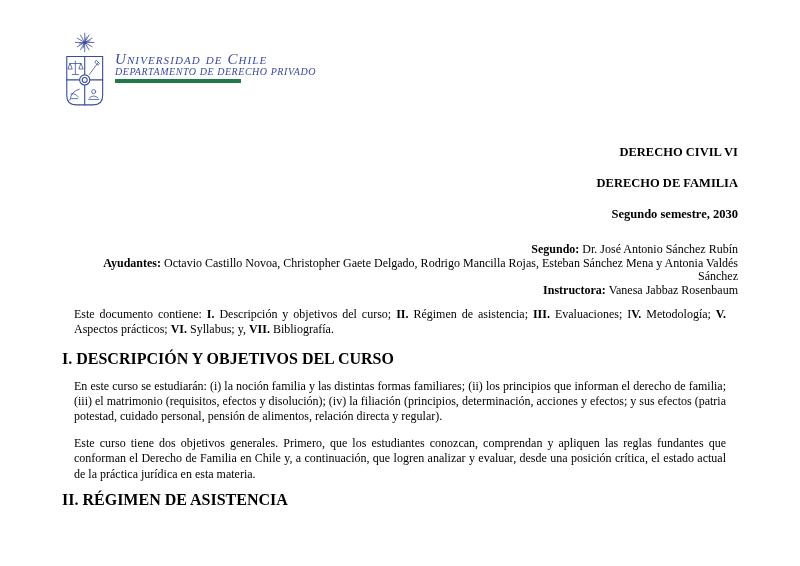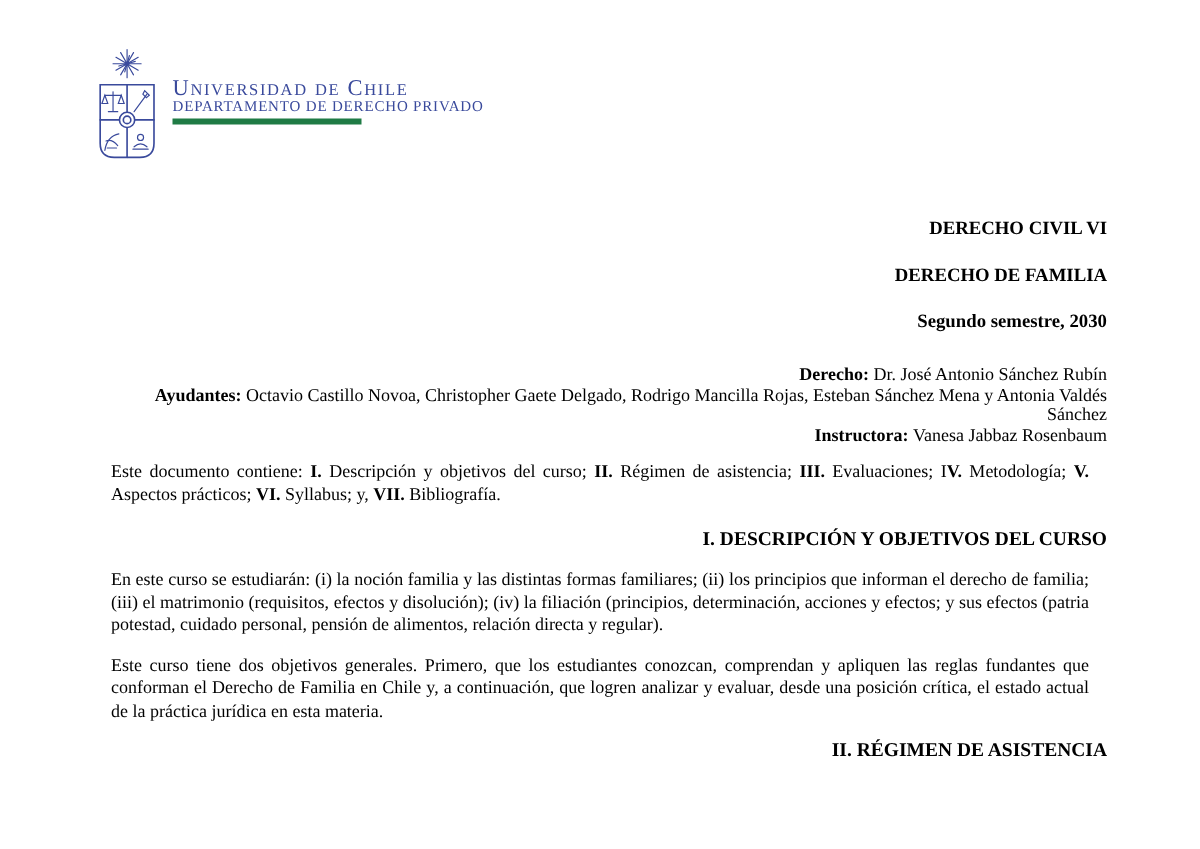--- a/index.html
+++ b/index.html
@@ -14,21 +14,21 @@
     width:800px;height:566px;
     background:var(--paper);
     margin:0 auto;
     overflow:hidden;
     font-family:"Liberation Serif","DejaVu Serif",serif;
     color:var(--ink);
   }
   
   .logo{position:absolute;left:62px;top:30px;display:flex;gap:6px;}
   .crest{width:47px;height:78px;flex:0 0 auto;}
-  .logo-text{padding-top:21px;color:var(--blue);}
+  .logo-text{padding-top:21px;color:var(--blue);font-style:italic;}
   .uni{
     font-size:15px;line-height:16px;
     font-variant:small-caps;letter-spacing:1.1px;white-space:nowrap;
   }
   .fac{
     font-size:12px;line-height:13px;
     font-variant:small-caps;letter-spacing:1.2px;white-space:nowrap;
   }
   .dep{
     font-size:10px;line-height:9px;
@@ -46,22 +46,22 @@
     position:absolute;left:62px;top:243px;width:676px;
     text-align:right;font-size:12px;line-height:13.6px;
   }
   
   .bodytext{
     position:absolute;left:62px;top:295px;width:676px;
     font-size:12px;line-height:15.2px;text-align:justify;
   }
   .bodytext p{margin:12px;}
   .bodytext h3{
-    font-size:13px;line-height:15.2px;margin:0;
-    text-align:right;font-weight:bold;
+    font-size:16px;line-height:15.2px;margin:0;
+    text-align:left;font-weight:bold;
   }
   .mb14{margin-bottom:14px !important;}
   .mb12{margin-bottom:12px !important;}
   .mb10{margin-bottom:10px !important;}
   .mb7{margin-bottom:7px !important;}
   .b{font-weight:bold;}
 </style>
 </head>
 <body>
 
@@ -131,21 +131,21 @@
     </div>
   </header>
 
   <section class="titles">
     <div class="t">DERECHO CIVIL VI</div>
     <div class="t">DERECHO DE FAMILIA</div>
     <div class="t">Segundo semestre, 2030</div>
   </section>
 
   <section class="staff">
-    <div><span class="b">Derecho: </span><span>Dr. José Antonio Sánchez Rubín</span></div>
+    <div><span class="b">Segundo: </span><span>Dr. José Antonio Sánchez Rubín</span></div>
     <div><span class="b">Ayudantes: </span><span>Octavio Castillo Novoa, Christopher Gaete Delgado, Rodrigo Mancilla Rojas, Esteban Sánchez Mena y Antonia Valdés Sánchez</span></div>
     <div><span class="b">Instructora: </span><span>Vanesa Jabbaz Rosenbaum</span></div>
   </section>
 
   <section class="bodytext">
     <p class="mb14"><span>Este documento contiene: </span><span class="b">I.</span><span> Descripción y objetivos del curso; </span><span class="b">II.</span><span> Régimen de asistencia; </span><span class="b">III.</span><span> Evaluaciones; I</span><span class="b">V.</span><span> Metodología; </span><span class="b">V.</span><span> Aspectos prácticos; </span><span class="b">VI.</span><span> Syllabus; y, </span><span class="b">VII.</span><span> Bibliografía.</span></p>
     <h3 class="mb7">I. DESCRIPCIÓN Y OBJETIVOS DEL CURSO</h3>
     <p class="mb12">En este curso se estudiarán: (i) la noción familia y las distintas formas familiares; (ii) los principios que informan el derecho de familia; (iii) el matrimonio (requisitos, efectos y disolución); (iv) la filiación (principios, determinación, acciones y efectos; y sus efectos (patria potestad, cuidado personal, pensión de alimentos, relación directa y regular).</p>
     <p class="mb10">Este curso tiene dos objetivos generales. Primero, que los estudiantes conozcan, comprendan y apliquen las reglas fundantes que conforman el Derecho de Familia en Chile y, a continuación, que logren analizar y evaluar, desde una posición crítica, el estado actual de la práctica jurídica en esta materia.</p>
     <h3>II. RÉGIMEN DE ASISTENCIA</h3>

